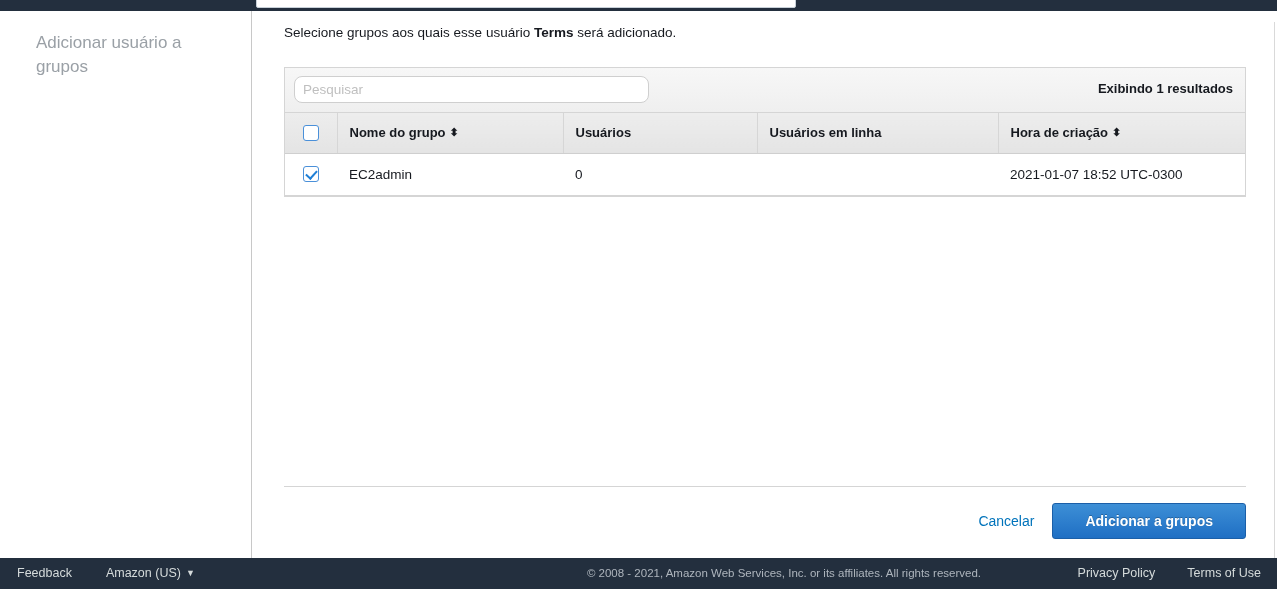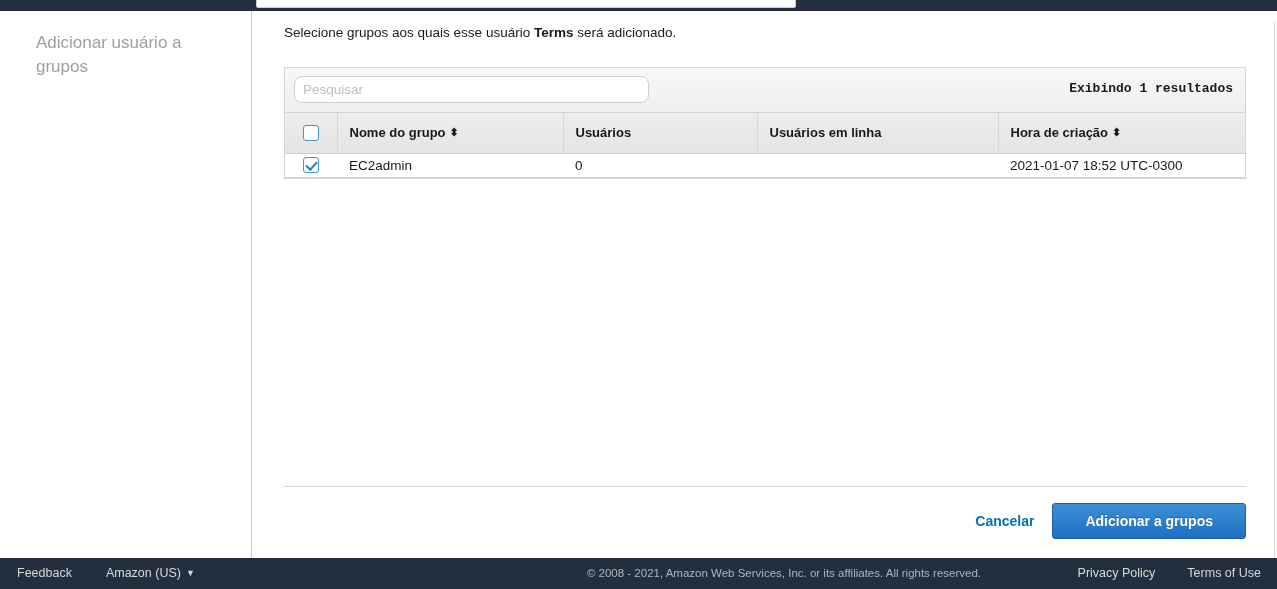--- a/index.html
+++ b/index.html
@@ -113,21 +113,20 @@
     outline: none;
   }
   .search-input::placeholder { color: #bfbfbf; }
   .results-count {
     position: absolute;
     right: 12px;
     top: 13px;
     font-size: 13px;
     font-weight: bold;
     color: #16191f;
-    font-family: Liberation Mono, monospace;
   }
 
   
   table.grid {
     width: 100%;
     border-collapse: collapse;
     table-layout: fixed;
   }
   table.grid thead th {
     background: #e9e9e9;
@@ -148,21 +147,21 @@
     width: 52px;
     padding-left: 0 !important;
     text-align: center !important;
   }
   th.col-name  { width: 226px; }
   th.col-users { width: 194px; }
   th.col-pol   { width: 241px; }
   th.col-time  { width: 247px; }
 
   table.grid tbody td {
-    height: 24px;
+    height: 42px;
     font-size: 13.5px;
     color: #16191f;
     padding: 0 0 0 12px;
     border-bottom: 1px solid #d5d5d5;
     box-sizing: border-box;
     vertical-align: middle;
     background: #ffffff;
   }
   tbody td.col-time { padding-left: 12px; }
 
@@ -213,21 +212,21 @@
   .actions {
     position: absolute;
     right: 31px;
     top: 492px;
     display: flex;
     align-items: center;
     gap: 18px;
   }
   .btn-link {
     font-size: 14px;
-    font-weight: bold;
+    font-weight: normal;
     color: #0073bb;
     background: none;
     border: none;
     cursor: pointer;
     font-family: "Liberation Sans", sans-serif;
     padding: 0;
   }
   .btn-primary {
     font-family: "Liberation Sans", sans-serif;
     font-size: 14px;

